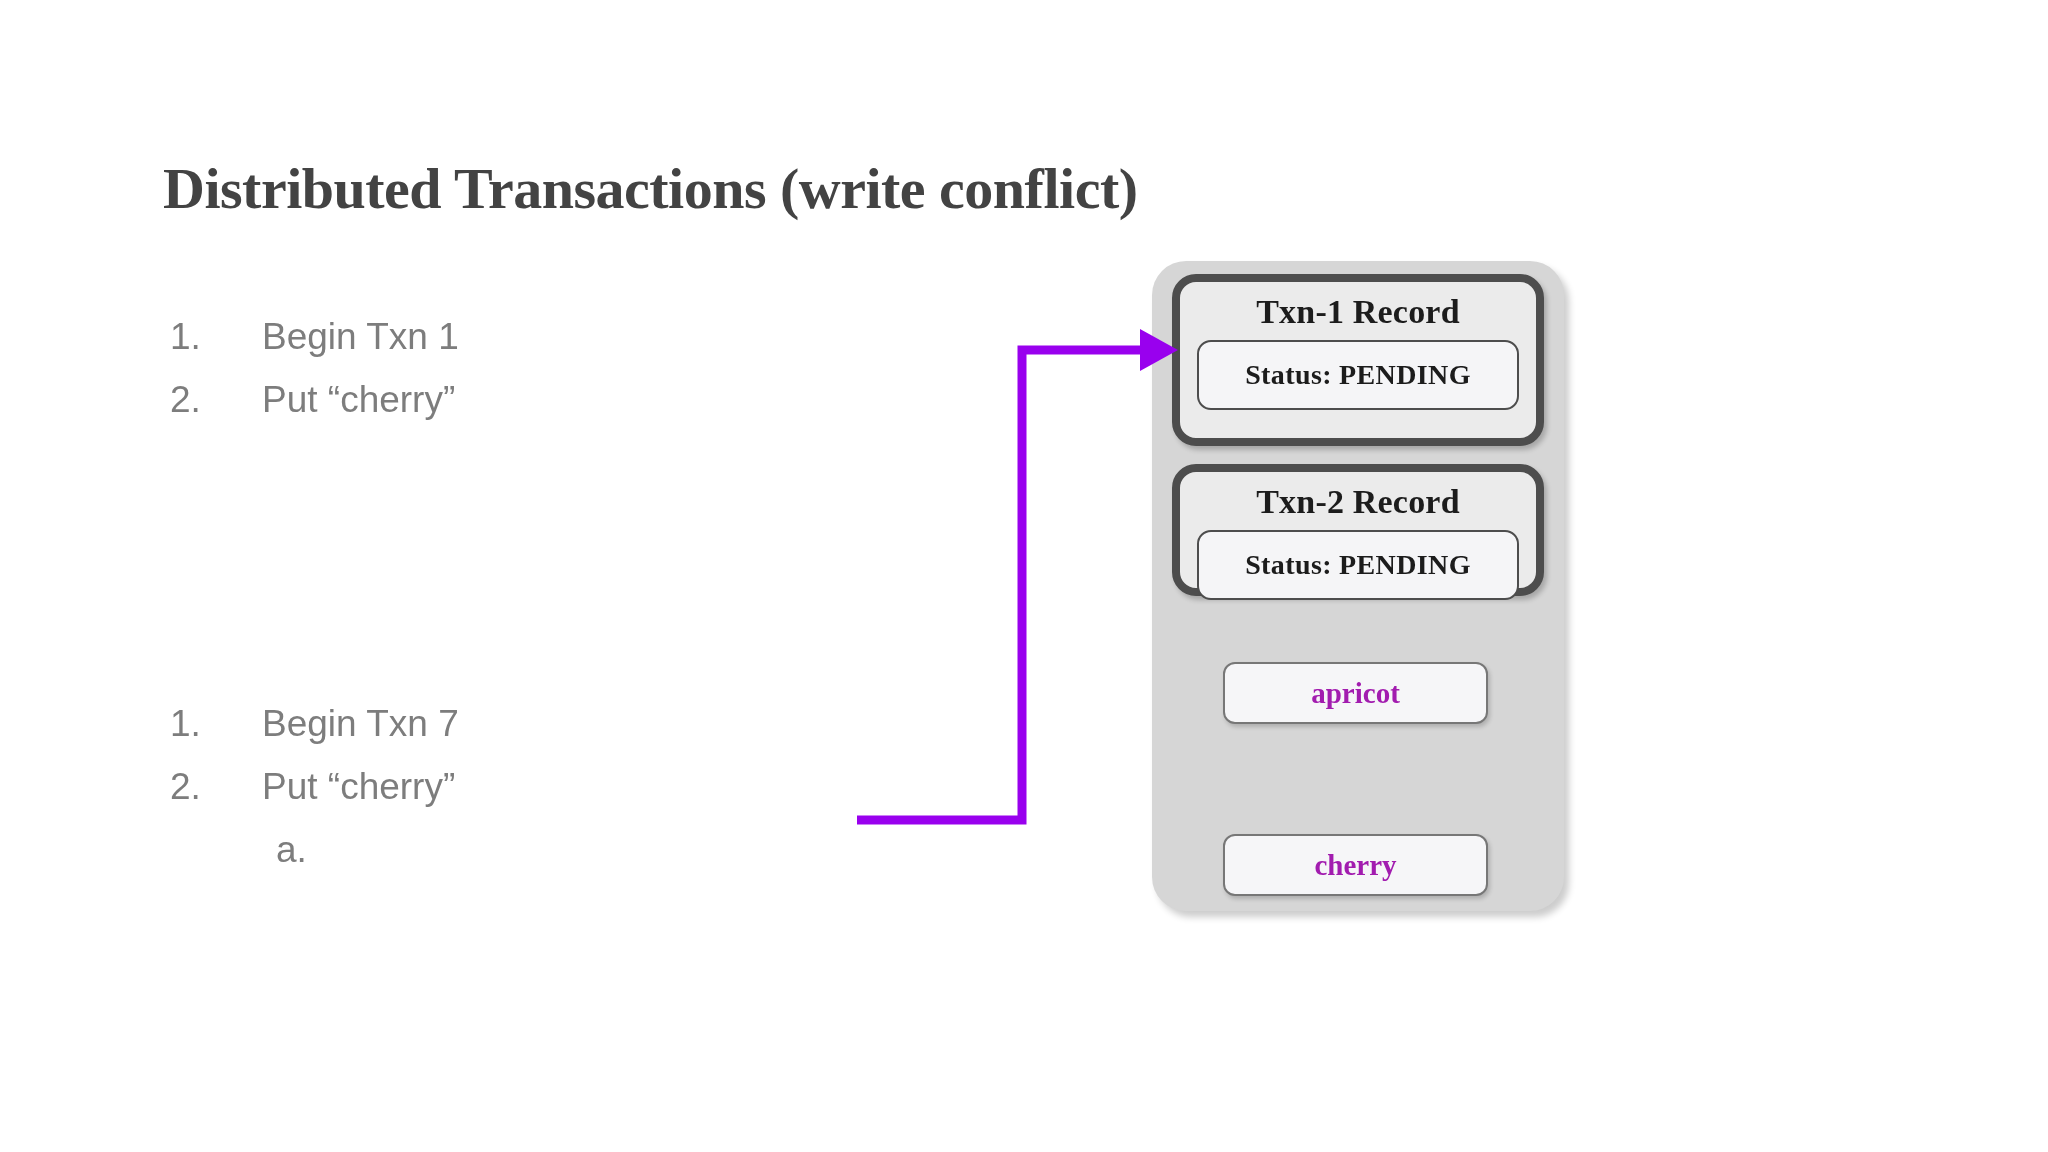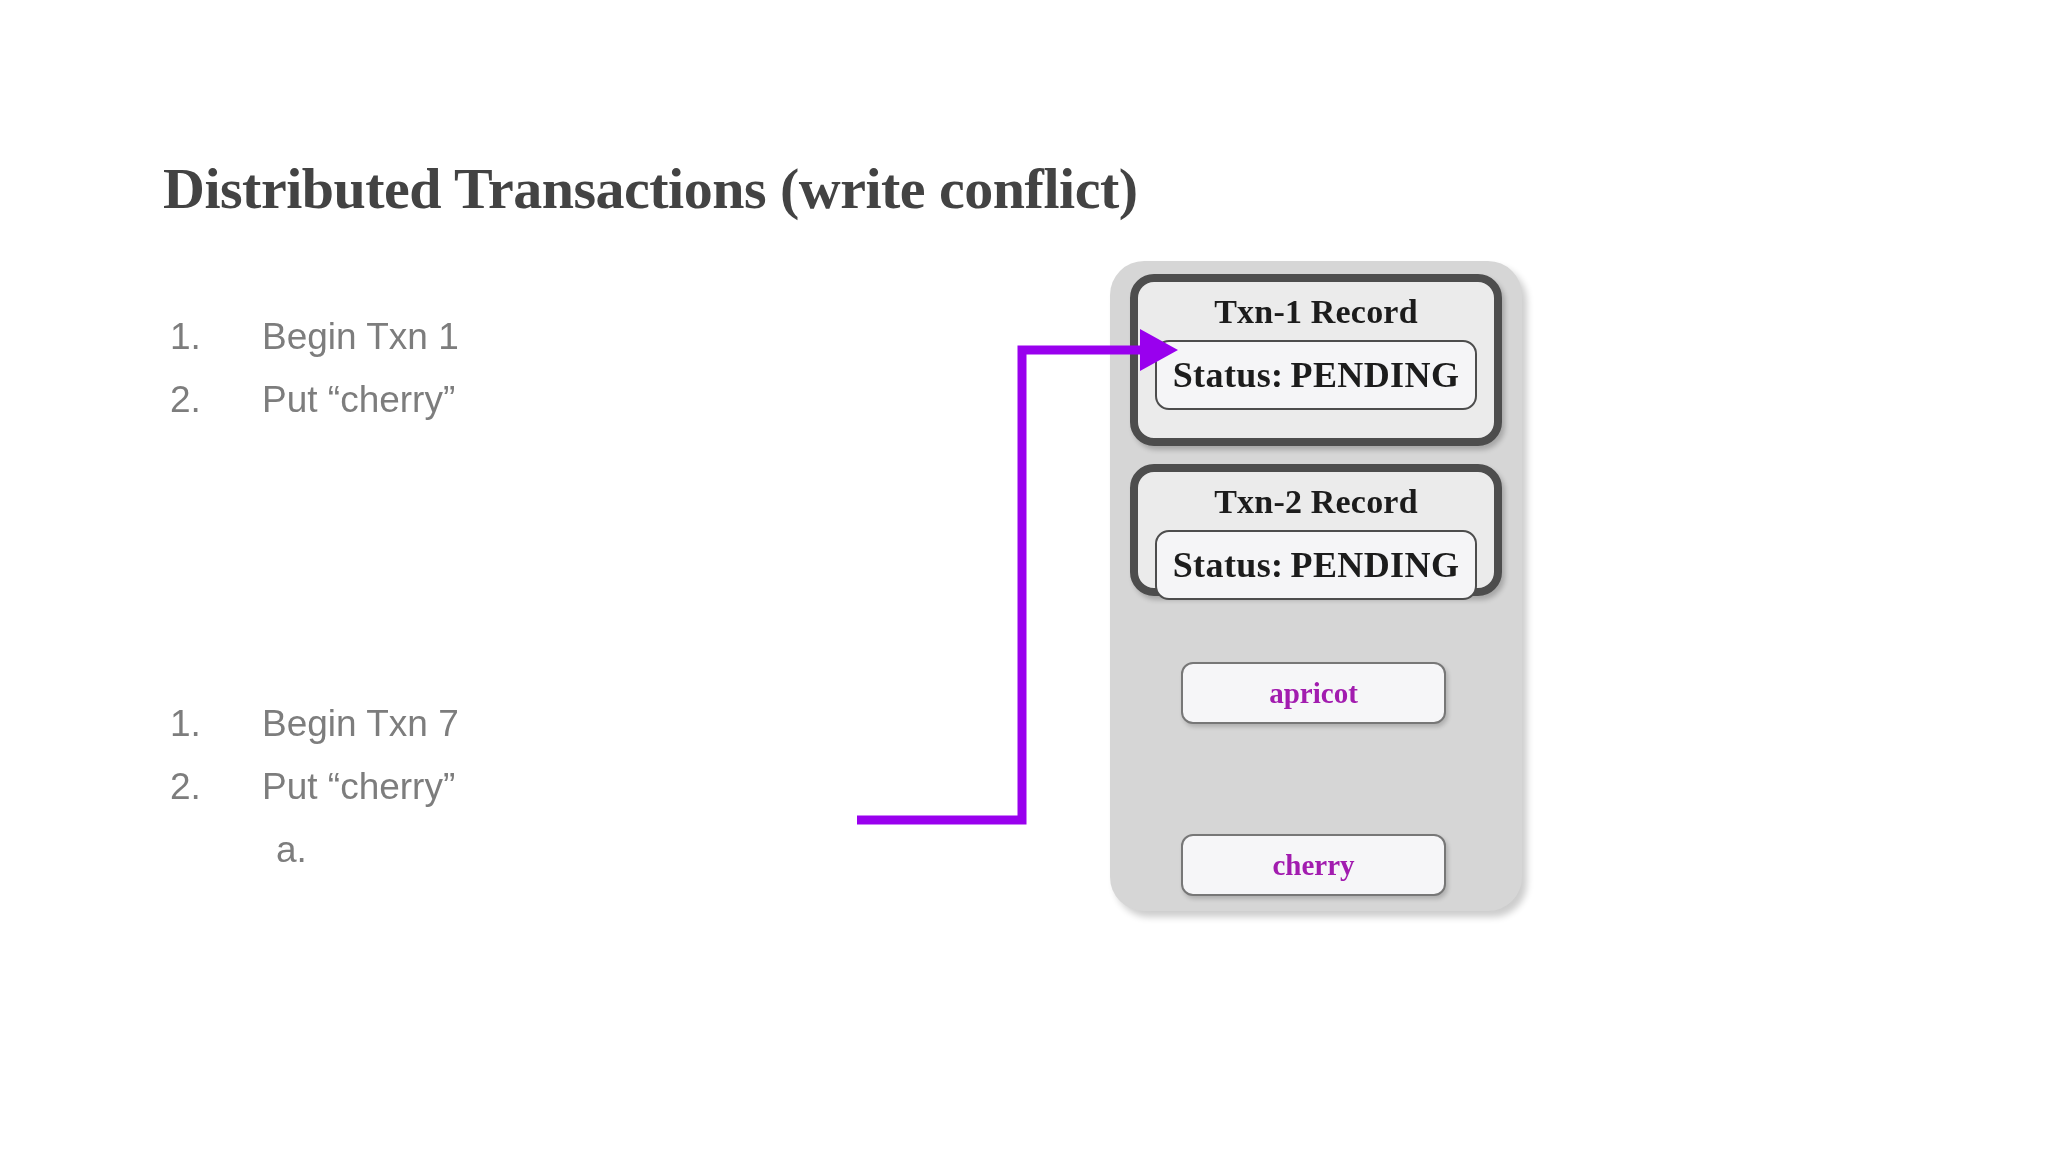--- a/index.html
+++ b/index.html
@@ -57,21 +57,21 @@
     padding-left: 106px;
   }
   .step-row.sub .step-marker {
     width: 82px;
     flex: 0 0 82px;
   }
 
   
   #db-container {
     position: absolute;
-    left: 1110px;
+    left: 1152px;
     top: 224px;
     width: 412px;
     height: 650px;
     background: #d6d6d6;
     border-radius: 34px;
     box-shadow: 5px 6px 7px rgba(0,0,0,0.20);
     box-sizing: border-box;
   }
 
   
@@ -104,21 +104,21 @@
     border: 2px solid #4d4d4d;
     border-radius: 14px;
     display: flex;
     align-items: center;
     justify-content: center;
     box-sizing: border-box;
   }
   .txn-status-text {
     font-family: "Liberation Serif", serif;
     font-weight: 700;
-    font-size: 36px;
+    font-size: 28px;
     color: #1c1c1c;
     letter-spacing: 0.4px;
   }
   .txn-status-text .status-value { margin-left: 7px; }
 
   
   .fruit-row {
     position: absolute;
     left: 71px;
     width: 265px;

